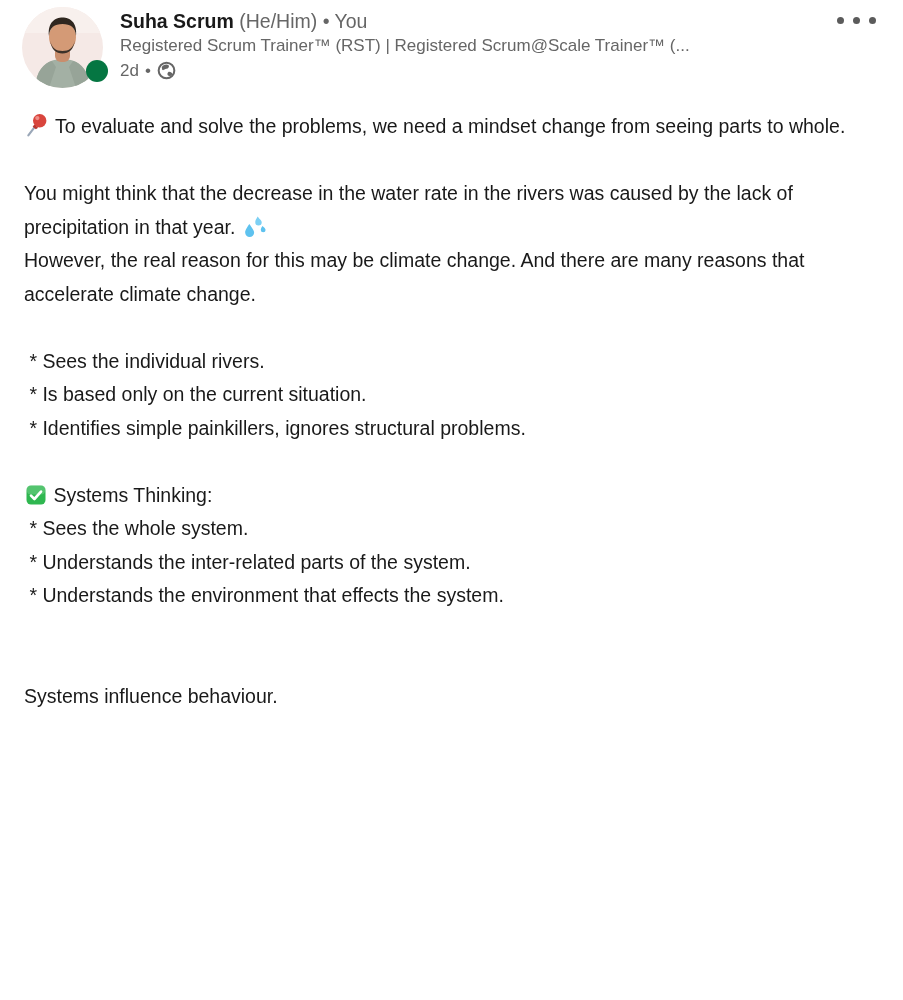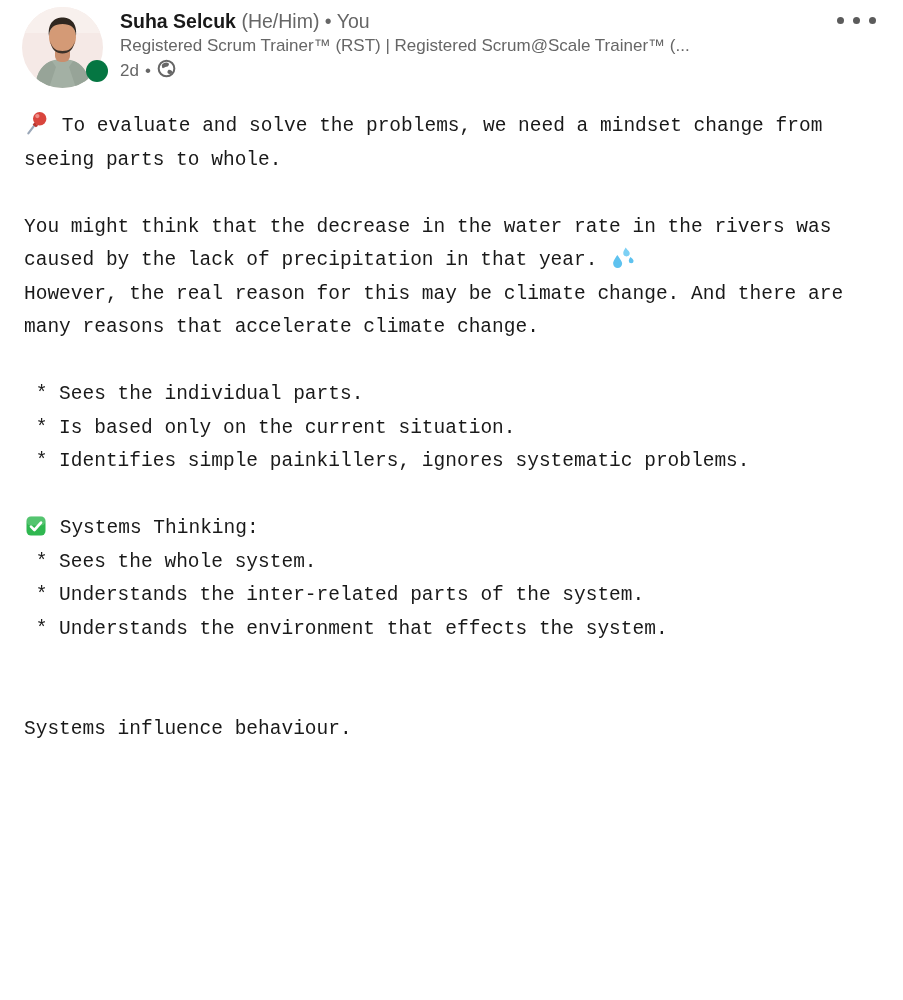--- a/index.html
+++ b/index.html
@@ -12,27 +12,27 @@
   
   .post-header{position:relative;height:96px;}
   .avatar-wrap{position:absolute;left:22px;top:7px;width:81px;height:81px;cursor:pointer;}
   .avatar-wrap svg{display:block;width:81px;height:81px;}
   .presence-dot{position:absolute;left:64px;top:53px;width:22px;height:22px;border-radius:50%;}
   .header-text{position:absolute;left:120px;top:8px;width:690px;}
   .name-line{font-size:19.5px;line-height:26px;white-space:nowrap;}
   .actor-name{font-weight:bold;color:rgba(0,0,0,0.9);cursor:pointer;}
   .actor-suffix{color:#666;font-weight:normal;}
   .actor-subtitle{font-size:17px;line-height:23px;color:#666;white-space:nowrap;overflow:hidden;width:700px;}
-  .meta-line{font-size:17px;line-height:23px;color:#666;display:flex;align-items:flex-start;gap:6px;margin-top:2px;}
+  .meta-line{font-size:17px;line-height:23px;color:#666;display:flex;align-items:center;gap:6px;margin-top:2px;}
   .meta-line .globe{display:inline-flex;}
   .overflow-btn{position:absolute;right:24px;top:6px;width:46px;height:28px;display:flex;align-items:center;justify-content:center;gap:9px;background:none;border:none;cursor:pointer;padding:0;}
   .overflow-btn i{width:7px;height:7px;border-radius:50%;background:#5b5b5b;display:block;}
   
   .post-body{padding:14px 24px 0 24px;font-size:19.5px;line-height:33.5px;}
-  .pline{white-space:pre-wrap;min-height:33.5px;font-family:Liberation Mono, monospace;}
+  .pline{white-space:pre-wrap;min-height:33.5px;}
   .emoji{display:inline-block;}
   .emoji svg{vertical-align:-5px;}
 </style>
 </head>
 <body>
 
 <div class="post-header">
   <div class="avatar-wrap">
     <span>
       <svg viewBox="0 0 81 81">
@@ -52,21 +52,21 @@
           <path d="M27 29 C25.5 15.5 33 10.5 40.5 10.5 C48 10.5 55.5 15.5 54 29 C53.5 20.5 48.5 17 40.5 17 C32.5 17 27.5 20.5 27 29 Z" fill="#2f261f"></path>
           <path d="M28 33 C29.5 43 34 46.5 40.5 46.5 C47 46.5 51.5 43 53 33 C51.5 41 47 44 40.5 44 C34 44 29.5 41 28 33 Z" fill="#3c3129"></path>
         </g>
       </svg>
     </span>
     <span class="presence-dot" style="background: rgb(5, 118, 66);"></span>
   </div>
 
   <div class="header-text">
     <div class="name-line">
-      <span class="actor-name">Suha Selcuk</span>
+      <span class="actor-name">Suha Scrum</span>
       <span class="actor-suffix">(He/Him) • You</span>
     </div>
     <div class="actor-subtitle">Registered Scrum Trainer™ (RST) | Registered Scrum@Scale Trainer™ (...</div>
     <div class="meta-line">
       <span>2d</span>
       <span>•</span>
       <span class="globe">
         <svg viewBox="0 0 16 16" width="19" height="19">
           <circle cx="8" cy="8" r="6.6" fill="none" stroke="#666" stroke-width="1.7"></circle>
           <path d="M4 5.2 c1-2.2 4.2-2.8 5.8-1.7 c.8 1.4-.3 2.9-1.9 3.1 c-1.5.2-2.5 1.7-3.5.8 Z" fill="#666"></path>
@@ -91,23 +91,23 @@
           <circle cx="12.3" cy="5.6" r="2" fill="#ef8d87"></circle>
         </svg></span> <span>To evaluate and solve the problems, we need a mindset change from seeing parts to whole.</span></div>
     <div class="pline"><span></span></div>
     <div class="pline"><span>You might think that the decrease in the water rate in the rivers was caused by the lack of precipitation in that year.</span> <span class="emoji"><svg viewBox="0 0 24 24" width="25" height="25">
           <path d="M8 9.5 C5 13.8 4 15.8 4 17.8 a4.3 4.3 0 0 0 8.6 0 C12.6 15.8 11 13.8 8 9.5 Z" fill="#5ec2ef"></path>
           <path d="M16 2.5 C14.3 5.2 13.7 6.6 13.7 7.9 a3.1 3.1 0 0 0 6.2 0 C19.9 6.6 18 5.2 16 2.5 Z" fill="#7dd0f4"></path>
           <path d="M20.6 11.5 C19.4 13.4 19 14.4 19 15.3 a2.3 2.3 0 0 0 4.6 0 C23.6 14.4 22.7 13.4 20.6 11.5 Z" fill="#5ec2ef"></path>
         </svg></span></div>
     <div class="pline"><span>However, the real reason for this may be climate change. And there are many reasons that accelerate climate change.</span></div>
     <div class="pline"><span></span></div>
-    <div class="pline"><span> * Sees the individual parts.</span></div>
+    <div class="pline"><span> * Sees the individual rivers.</span></div>
     <div class="pline"><span> * Is based only on the current situation.</span></div>
-    <div class="pline"><span> * Identifies simple painkillers, ignores systematic problems.</span></div>
+    <div class="pline"><span> * Identifies simple painkillers, ignores structural problems.</span></div>
     <div class="pline"><span></span></div>
     <div class="pline"><span class="emoji"><svg viewBox="0 0 24 24" width="24" height="24">
           <rect x="2.5" y="2.5" width="19" height="19" rx="4.5" fill="#2fb750"></rect>
           <rect x="2.5" y="2.5" width="19" height="9" rx="4.5" fill="rgba(255,255,255,0.18)"></rect>
           <path d="M7 12.6 L10.4 16 L17 8.6" stroke="#fff" stroke-width="2.7" fill="none" stroke-linecap="round" stroke-linejoin="round"></path>
         </svg></span> <span>Systems Thinking:</span></div>
     <div class="pline"><span> * Sees the whole system.</span></div>
     <div class="pline"><span> * Understands the inter-related parts of the system.</span></div>
     <div class="pline"><span> * Understands the environment that effects the system.</span></div>
     <div class="pline"><span></span></div>

